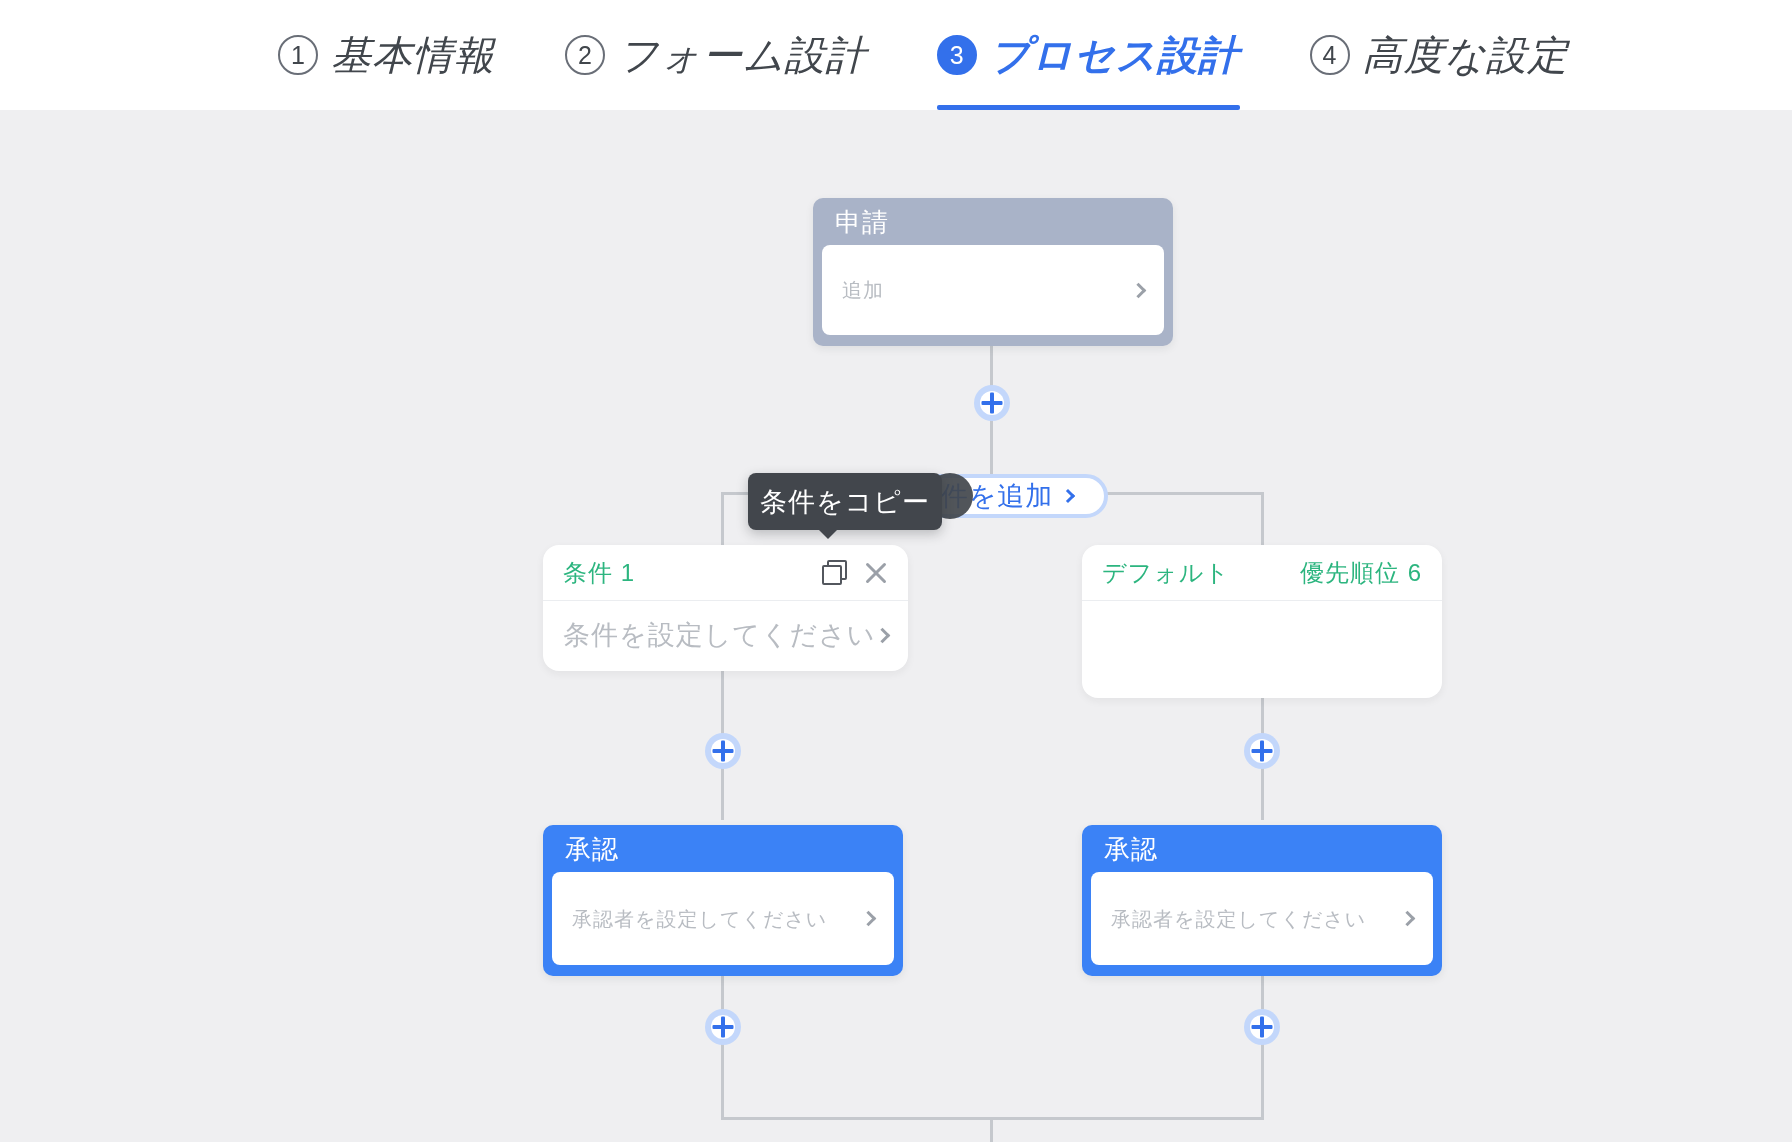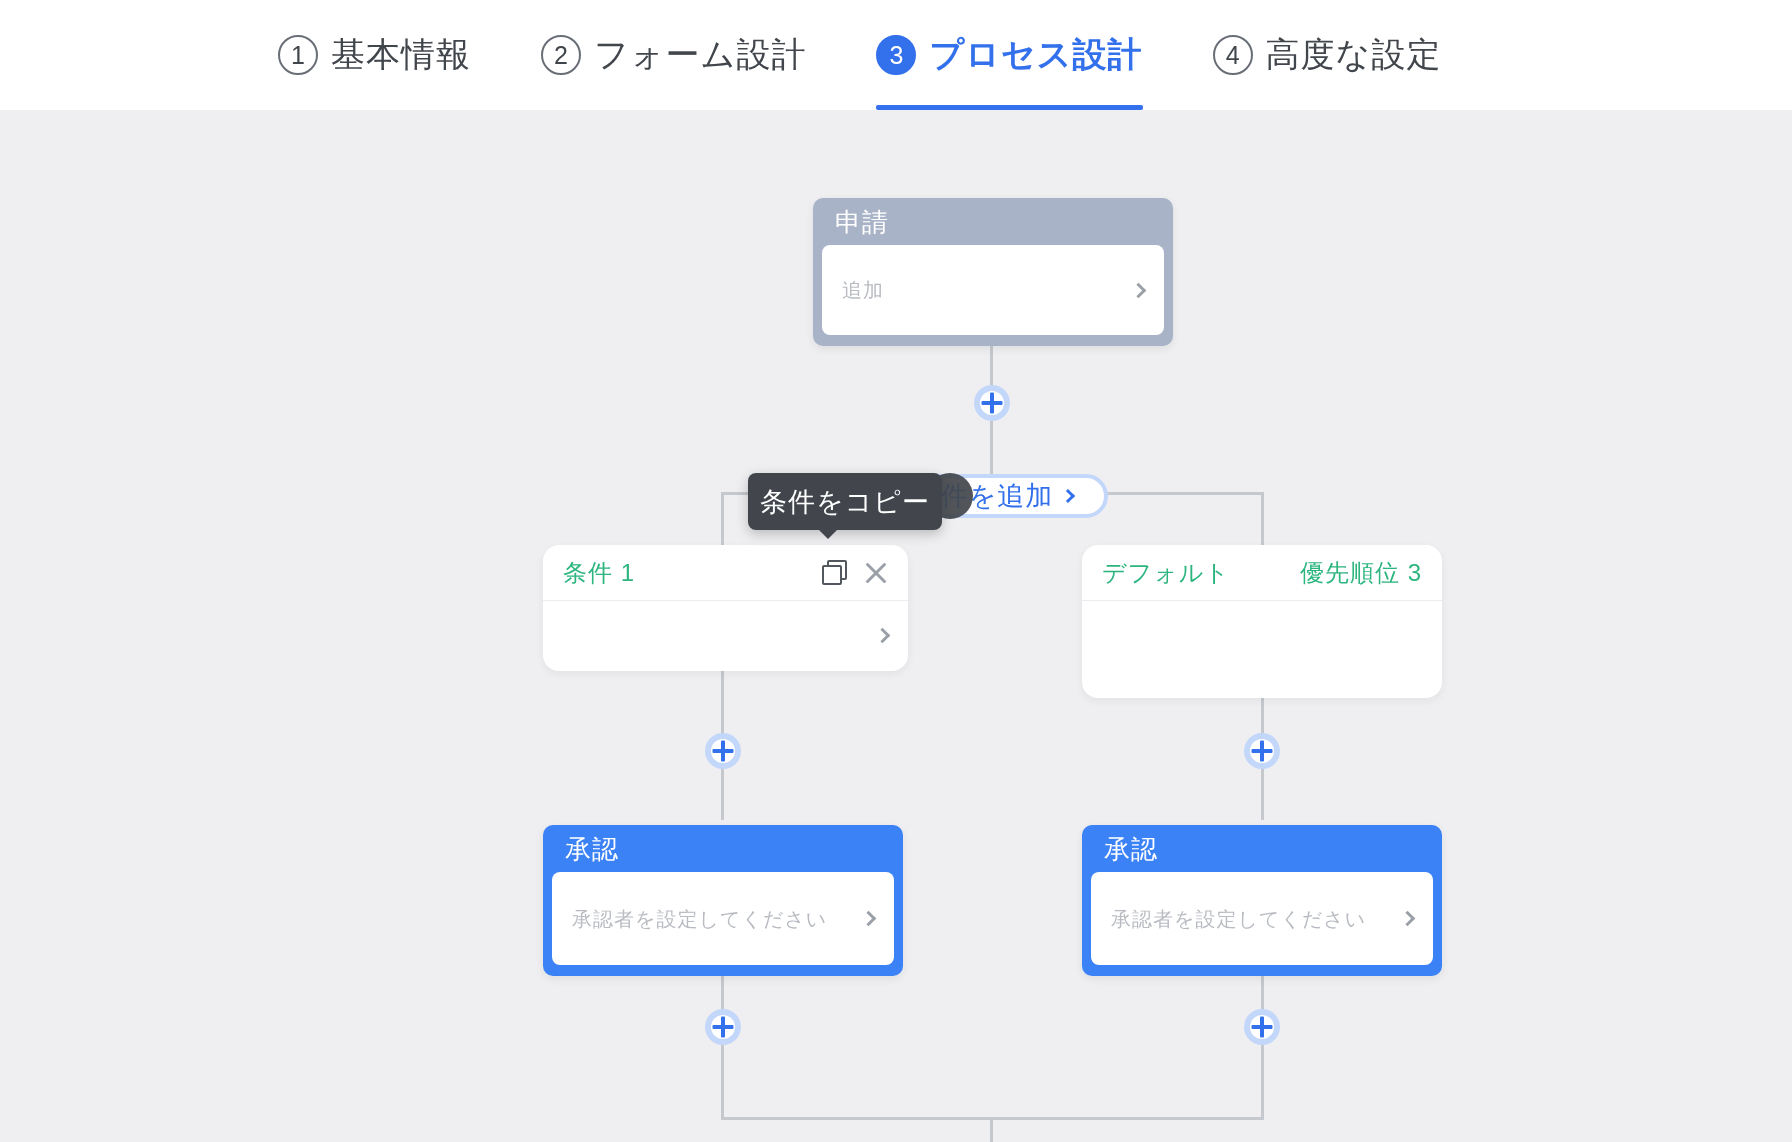--- a/index.html
+++ b/index.html
@@ -25,21 +25,21 @@
     position:relative; height:110px;
     display:flex; align-items:center; gap:13px;
     cursor:pointer;
   }
   .step-circle {
     width:40px; height:40px; border-radius:50%;
     border:2px solid #696e77;
     display:flex; align-items:center; justify-content:center;
     font-size:25px; color:#41464c; flex:0 0 auto;
   }
-  .step-label { font-size:34px; color:#41464c; letter-spacing:1px; white-space:nowrap; }
+  .step-label { font-size:40px; color:#41464c; letter-spacing:1px; white-space:nowrap;font-style:italic; }
   .step.active .step-circle { background:#3370eb; border-color:#3370eb; color:#ffffff; }
   .step.active .step-label { color:#3370eb; font-weight:bold; }
   .step.active::after {
     content:""; position:absolute; left:0; right:0; bottom:0;
     height:5px; background:#3370eb; border-radius:2px;
   }
 
   
   .line { position:absolute; background:#c5c8cd; z-index:1; }
 
@@ -222,28 +222,29 @@
 
 <div class="card" style="left:543px; top:545px; width:365px; height:126px;">
   <div class="card-header">
     <span class="card-title">条件 1</span>
     <span class="header-icons">
       <span class="icon-copy"></span>
       <span class="icon-close"></span>
     </span>
   </div>
   <div class="card-body h-68">
+    <span class="placeholder">条件を設定してください</span>
     <span class="chev"></span>
   </div>
 </div>
 
 <div class="card" style="left:1082px; top:545px; width:360px; height:153px;">
   <div class="card-header">
     <span class="card-title">デフォルト</span>
-    <span class="card-priority">優先順位 3</span>
+    <span class="card-priority">優先順位 6</span>
   </div>
 </div>
 
 <div class="plus-btn" style="left:705px; top:733px;">
   <span class="plus-glyph"></span>
 </div>
 <div class="plus-btn" style="left:1244px; top:733px;">
   <span class="plus-glyph"></span>
 </div>
 

